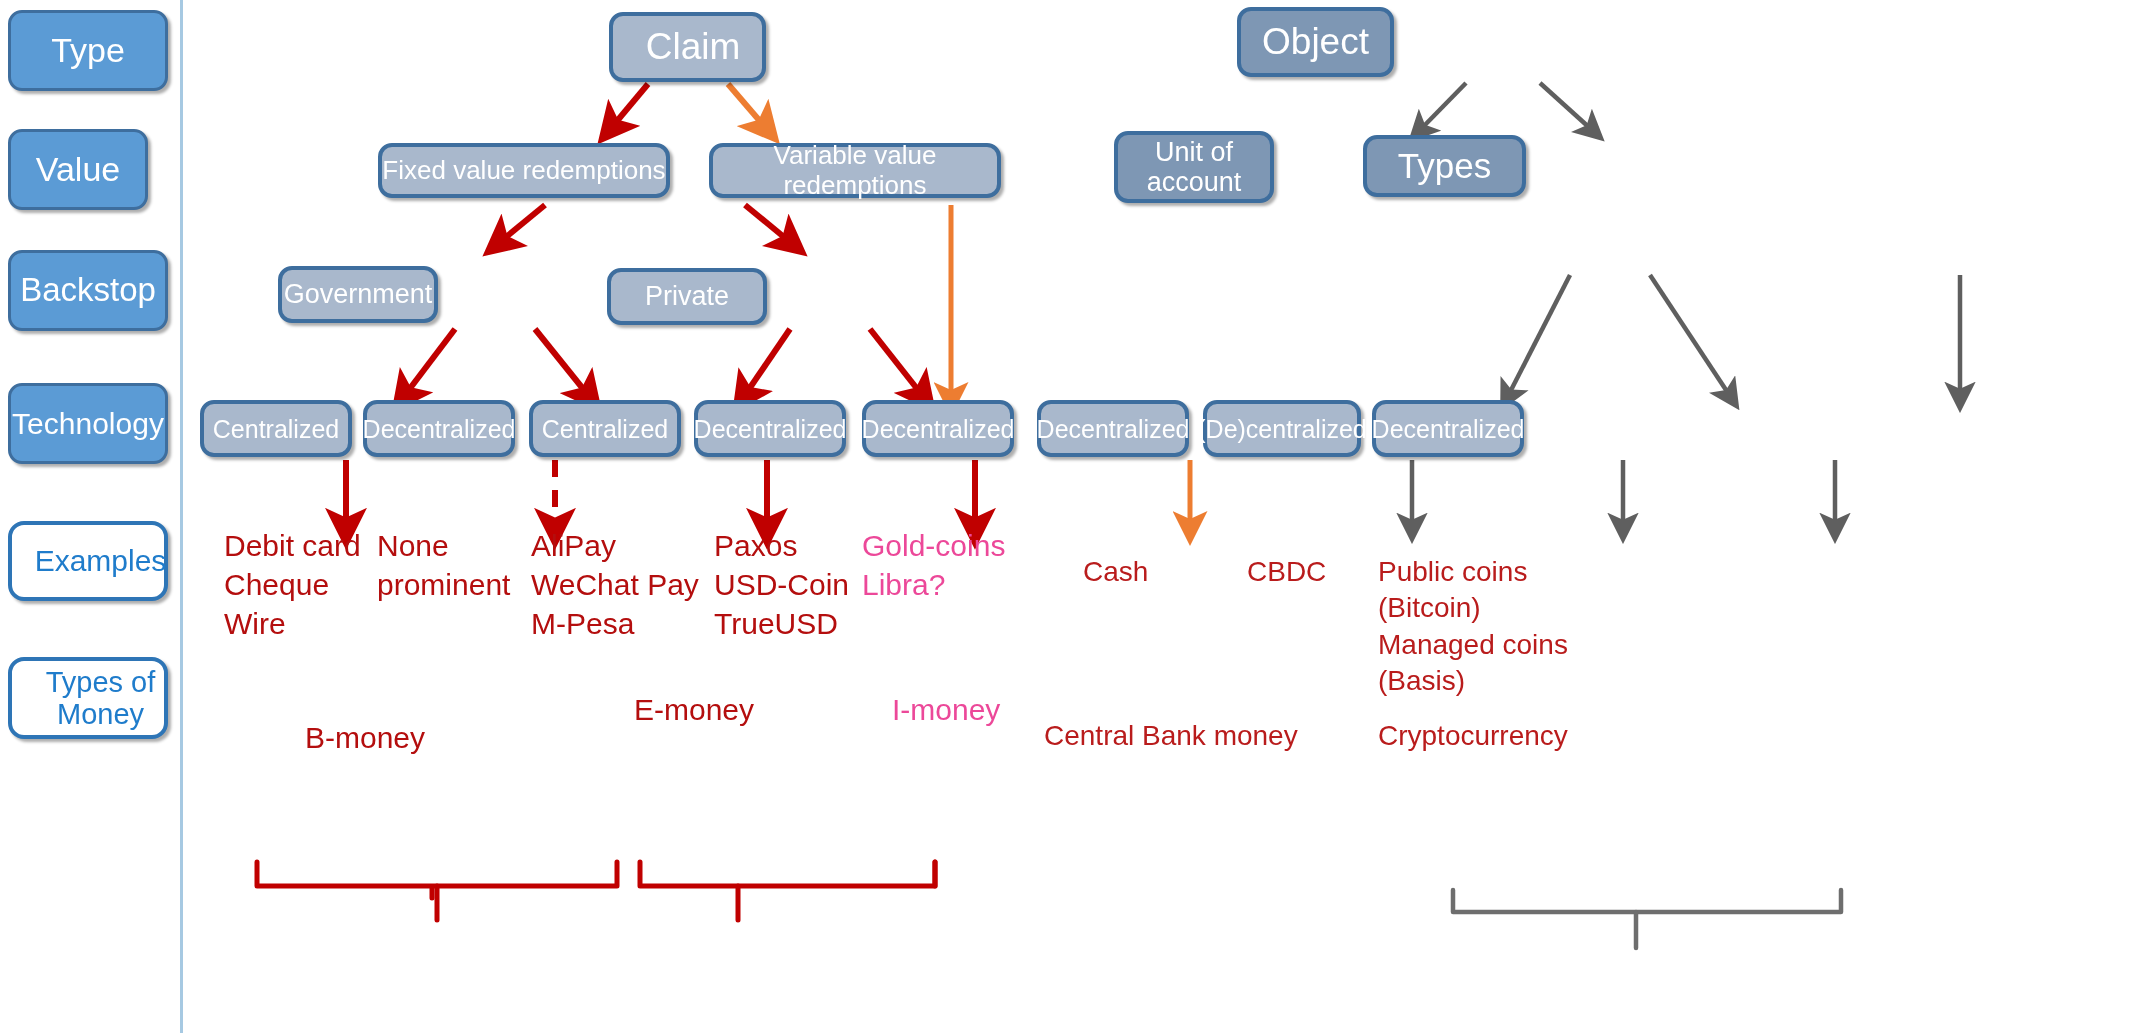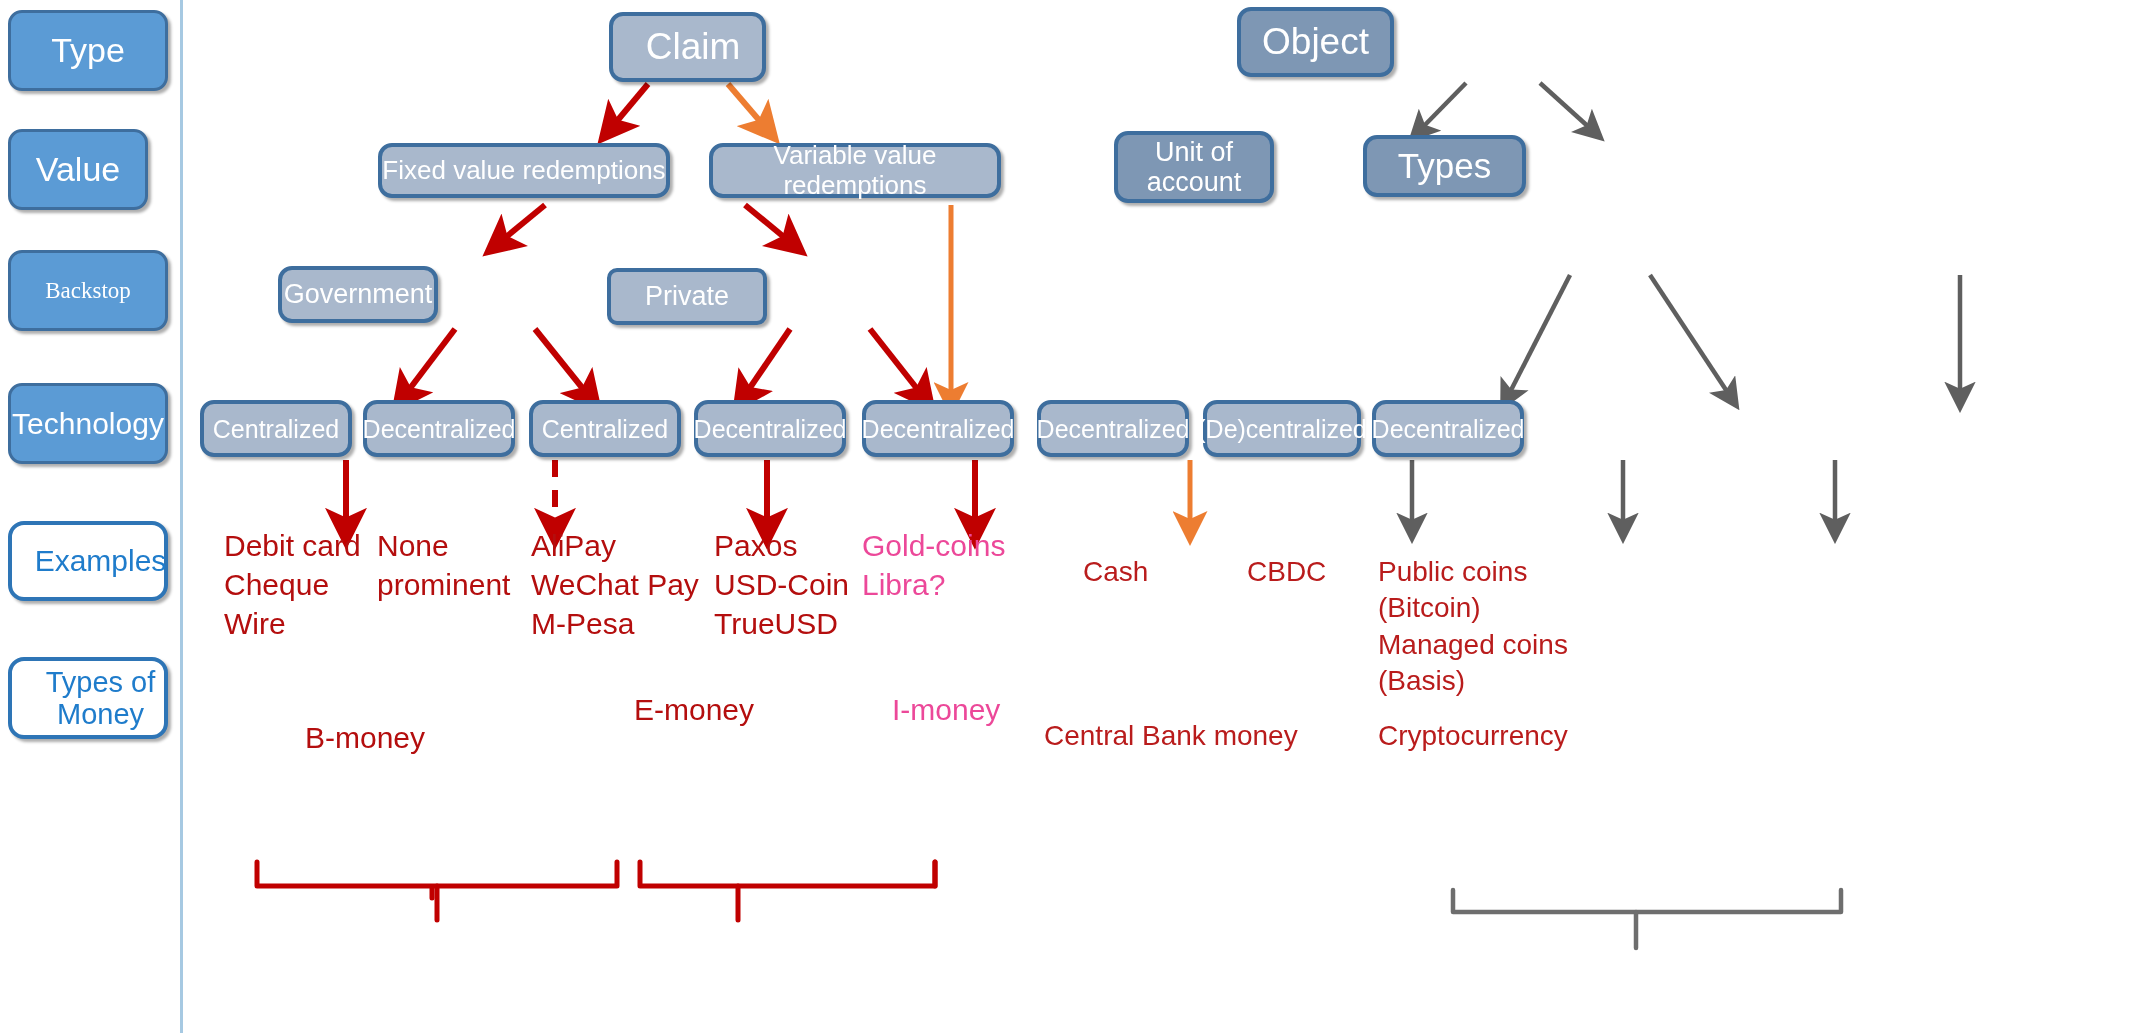--- a/index.html
+++ b/index.html
@@ -99,21 +99,21 @@
       <path d="M1636,912 L1636,948" stroke="#6E6E6E" stroke-width="4.5"></path>
     </g>
   </svg>
 
   <div class="node n-rail" style="left:8px;top:10px;width:160px;height:81px;font-size:34px;">
     <span>Type</span>
   </div>
   <div class="node n-rail" style="left:8px;top:129px;width:140px;height:81px;font-size:34px;">
     <span>Value</span>
   </div>
-  <div class="node n-rail" style="left:8px;top:250px;width:160px;height:81px;font-size:23px;font-family:Liberation Serif, serif;">
+  <div class="node n-rail" style="left:8px;top:250px;width:160px;height:81px;font-size:33px;">
     <span>Backstop</span>
   </div>
   <div class="node n-rail" style="left:8px;top:383px;width:160px;height:81px;font-size:30px;">
     <span>Technology</span>
   </div>
   <div class="node n-rail-open" style="left:8px;top:521px;width:160px;height:80px;font-size:30px;">
     <span>Examples</span>
   </div>
   <div class="node n-rail-open" style="left:8px;top:657px;width:160px;height:82px;font-size:29px;white-space:pre-line;">
     <span style="white-space:pre-line;">Types of
@@ -137,21 +137,21 @@
     <span style="white-space:pre-line;">Unit of
 account</span>
   </div>
   <div class="node n-dark" style="left:1363px;top:135px;width:163px;height:62px;font-size:35px;">
     <span>Types</span>
   </div>
 
   <div class="node n-light" style="left:278px;top:266px;width:160px;height:57px;font-size:27px;">
     <span>Government</span>
   </div>
-  <div class="node n-light" style="left:607px;top:268px;width:160px;height:57px;font-size:27px;border-radius:10px;">
+  <div class="node n-light" style="left:607px;top:268px;width:160px;height:57px;font-size:27px;">
     <span>Private</span>
   </div>
 
   <div class="node n-light" style="left:200px;top:400px;width:152px;height:57px;font-size:25px;">
     <span>Centralized</span>
   </div>
   <div class="node n-light" style="left:363px;top:400px;width:152px;height:57px;font-size:25px;">
     <span>Decentralized</span>
   </div>
   <div class="node n-light" style="left:529px;top:400px;width:152px;height:57px;font-size:25px;">

